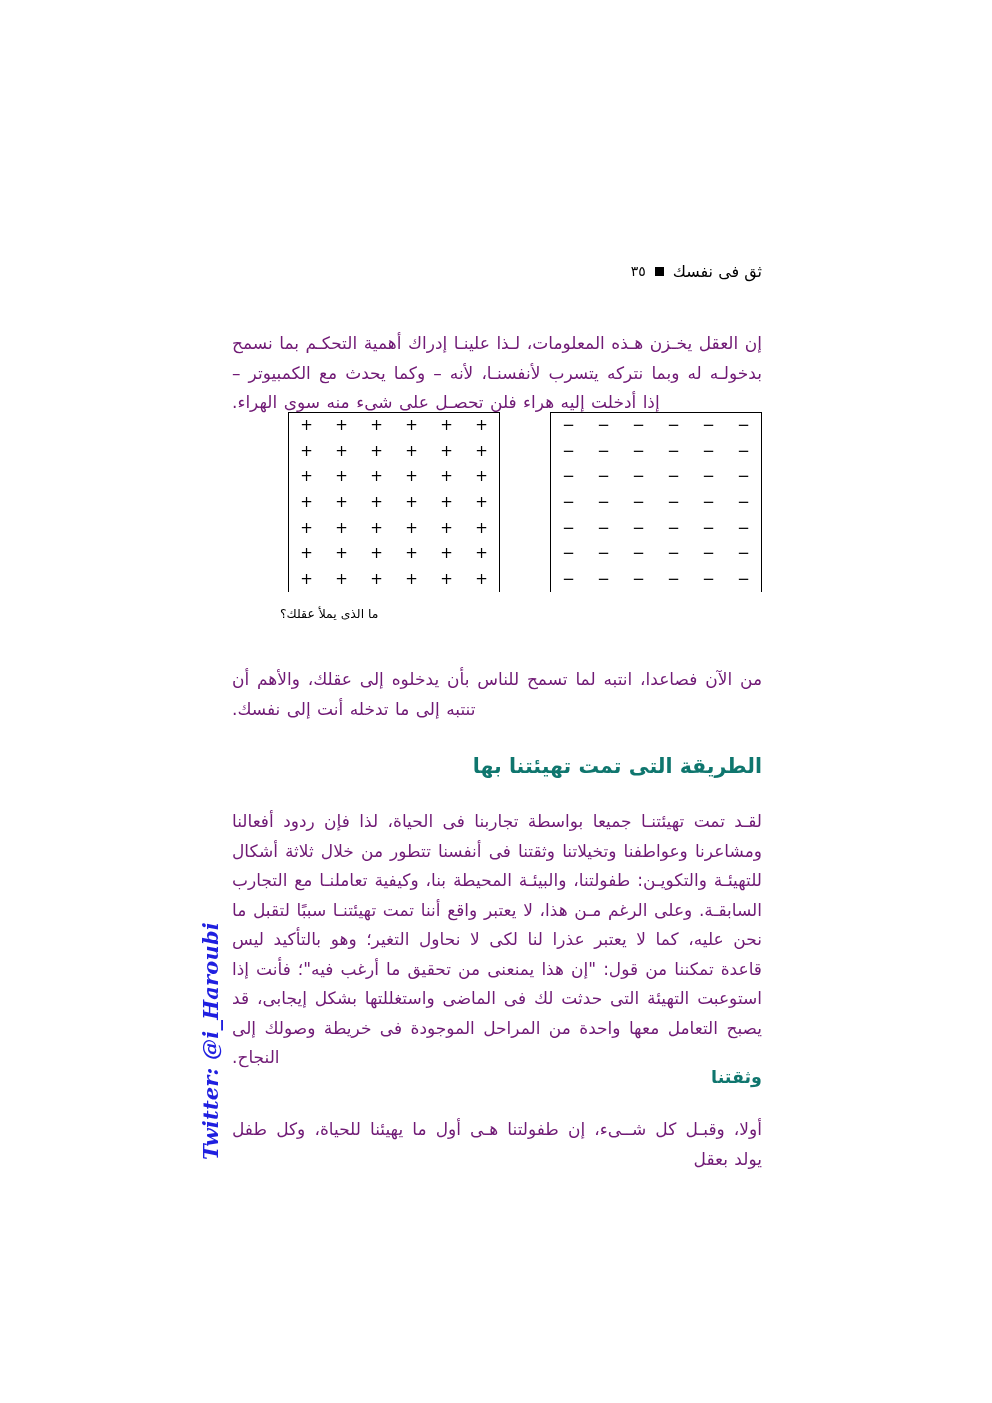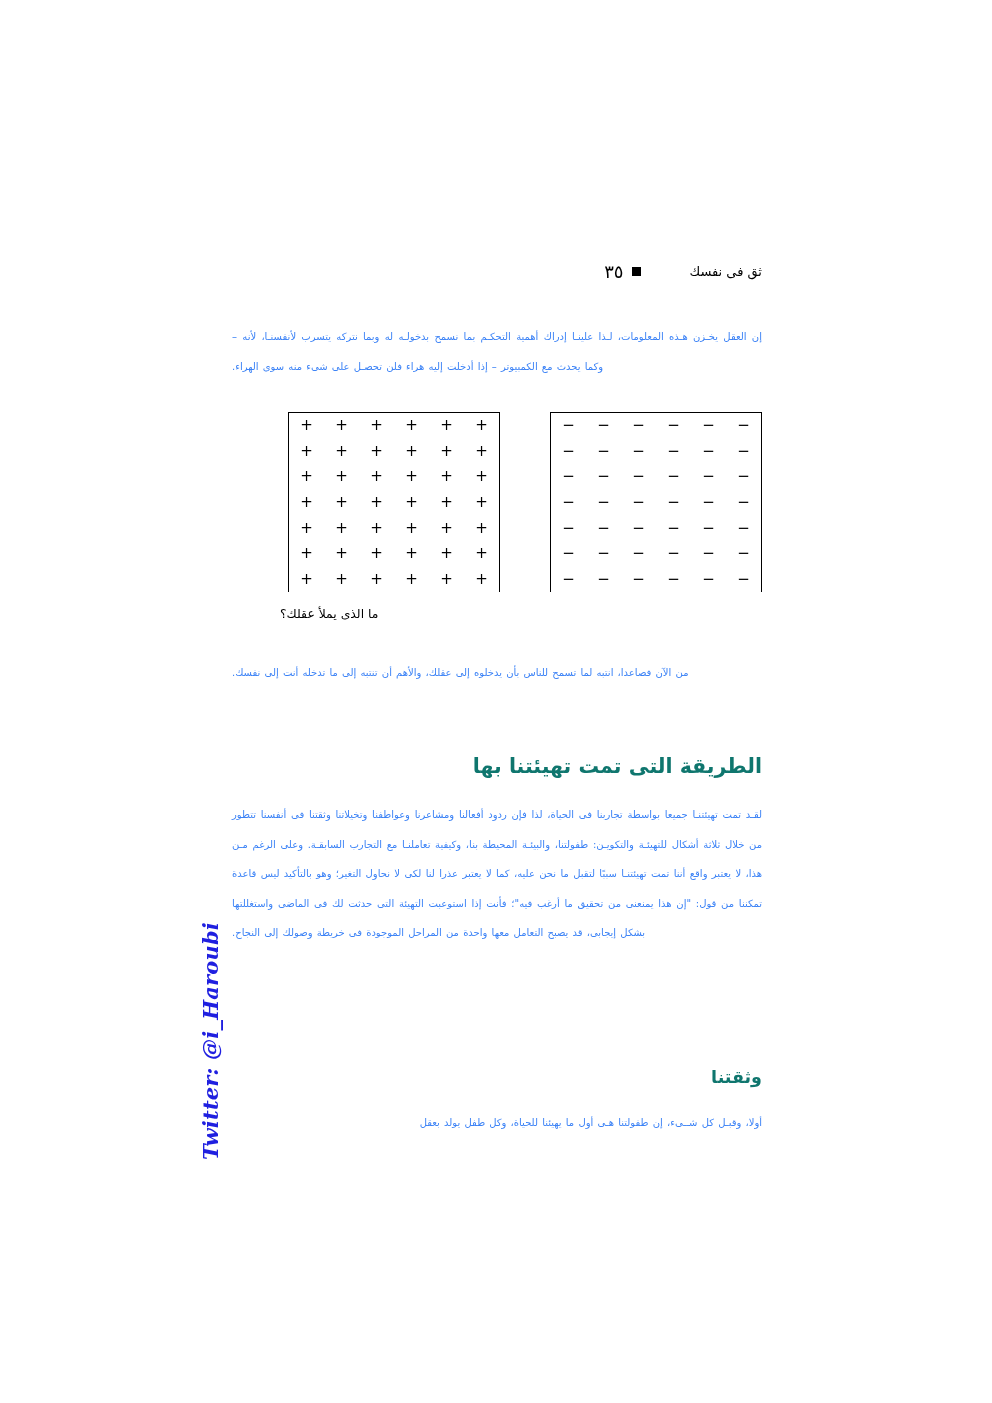--- a/index.html
+++ b/index.html
@@ -31,52 +31,51 @@
     width: 530px;
     height: 26px;
     direction: rtl;
     display: flex;
     align-items: center;
     gap: 9px;
     font-size: 12.5px;
   }
   #header-row .hdr-title {
     font-family: "DejaVu Sans", sans-serif;
-    font-size: 13px;
+    font-size: 16px;
     letter-spacing: 0px;
     white-space: nowrap;
-    margin-left: 39px;
   }
   #header-row .hdr-ornament {
     width: 9px;
     height: 9px;
     background:
       repeating-linear-gradient(45deg, #000 0 1.5px, transparent 1.5px 3px),
       repeating-linear-gradient(-45deg, #000 0 1.5px, transparent 1.5px 3px),
       #000;
     background-blend-mode: normal;
     display: inline-block;
     flex: 0 0 auto;
   }
   #header-row .hdr-page {
-    font-size: 18px;
+    font-size: 14px;
     white-space: nowrap;
     text-align: center;
   }
 
   
   .ar-body {
     position: absolute;
     direction: rtl;
     text-align: justify;
     text-align-last: center;
     font-family: "DejaVu Sans", sans-serif;
-    font-size: 10px;
+    font-size: 17px;
     line-height: 29.5px;
-    color: #3b82f6;
+    color: #701a75;
     word-spacing: 1px;
   }
   .ar-body.last-right { text-align-last: right; }
   .ar-body.last-left  { text-align-last: left;  }
 
   #para-intro {
     left: 232px;
     top: 312px;
     width: 530px;
   }

